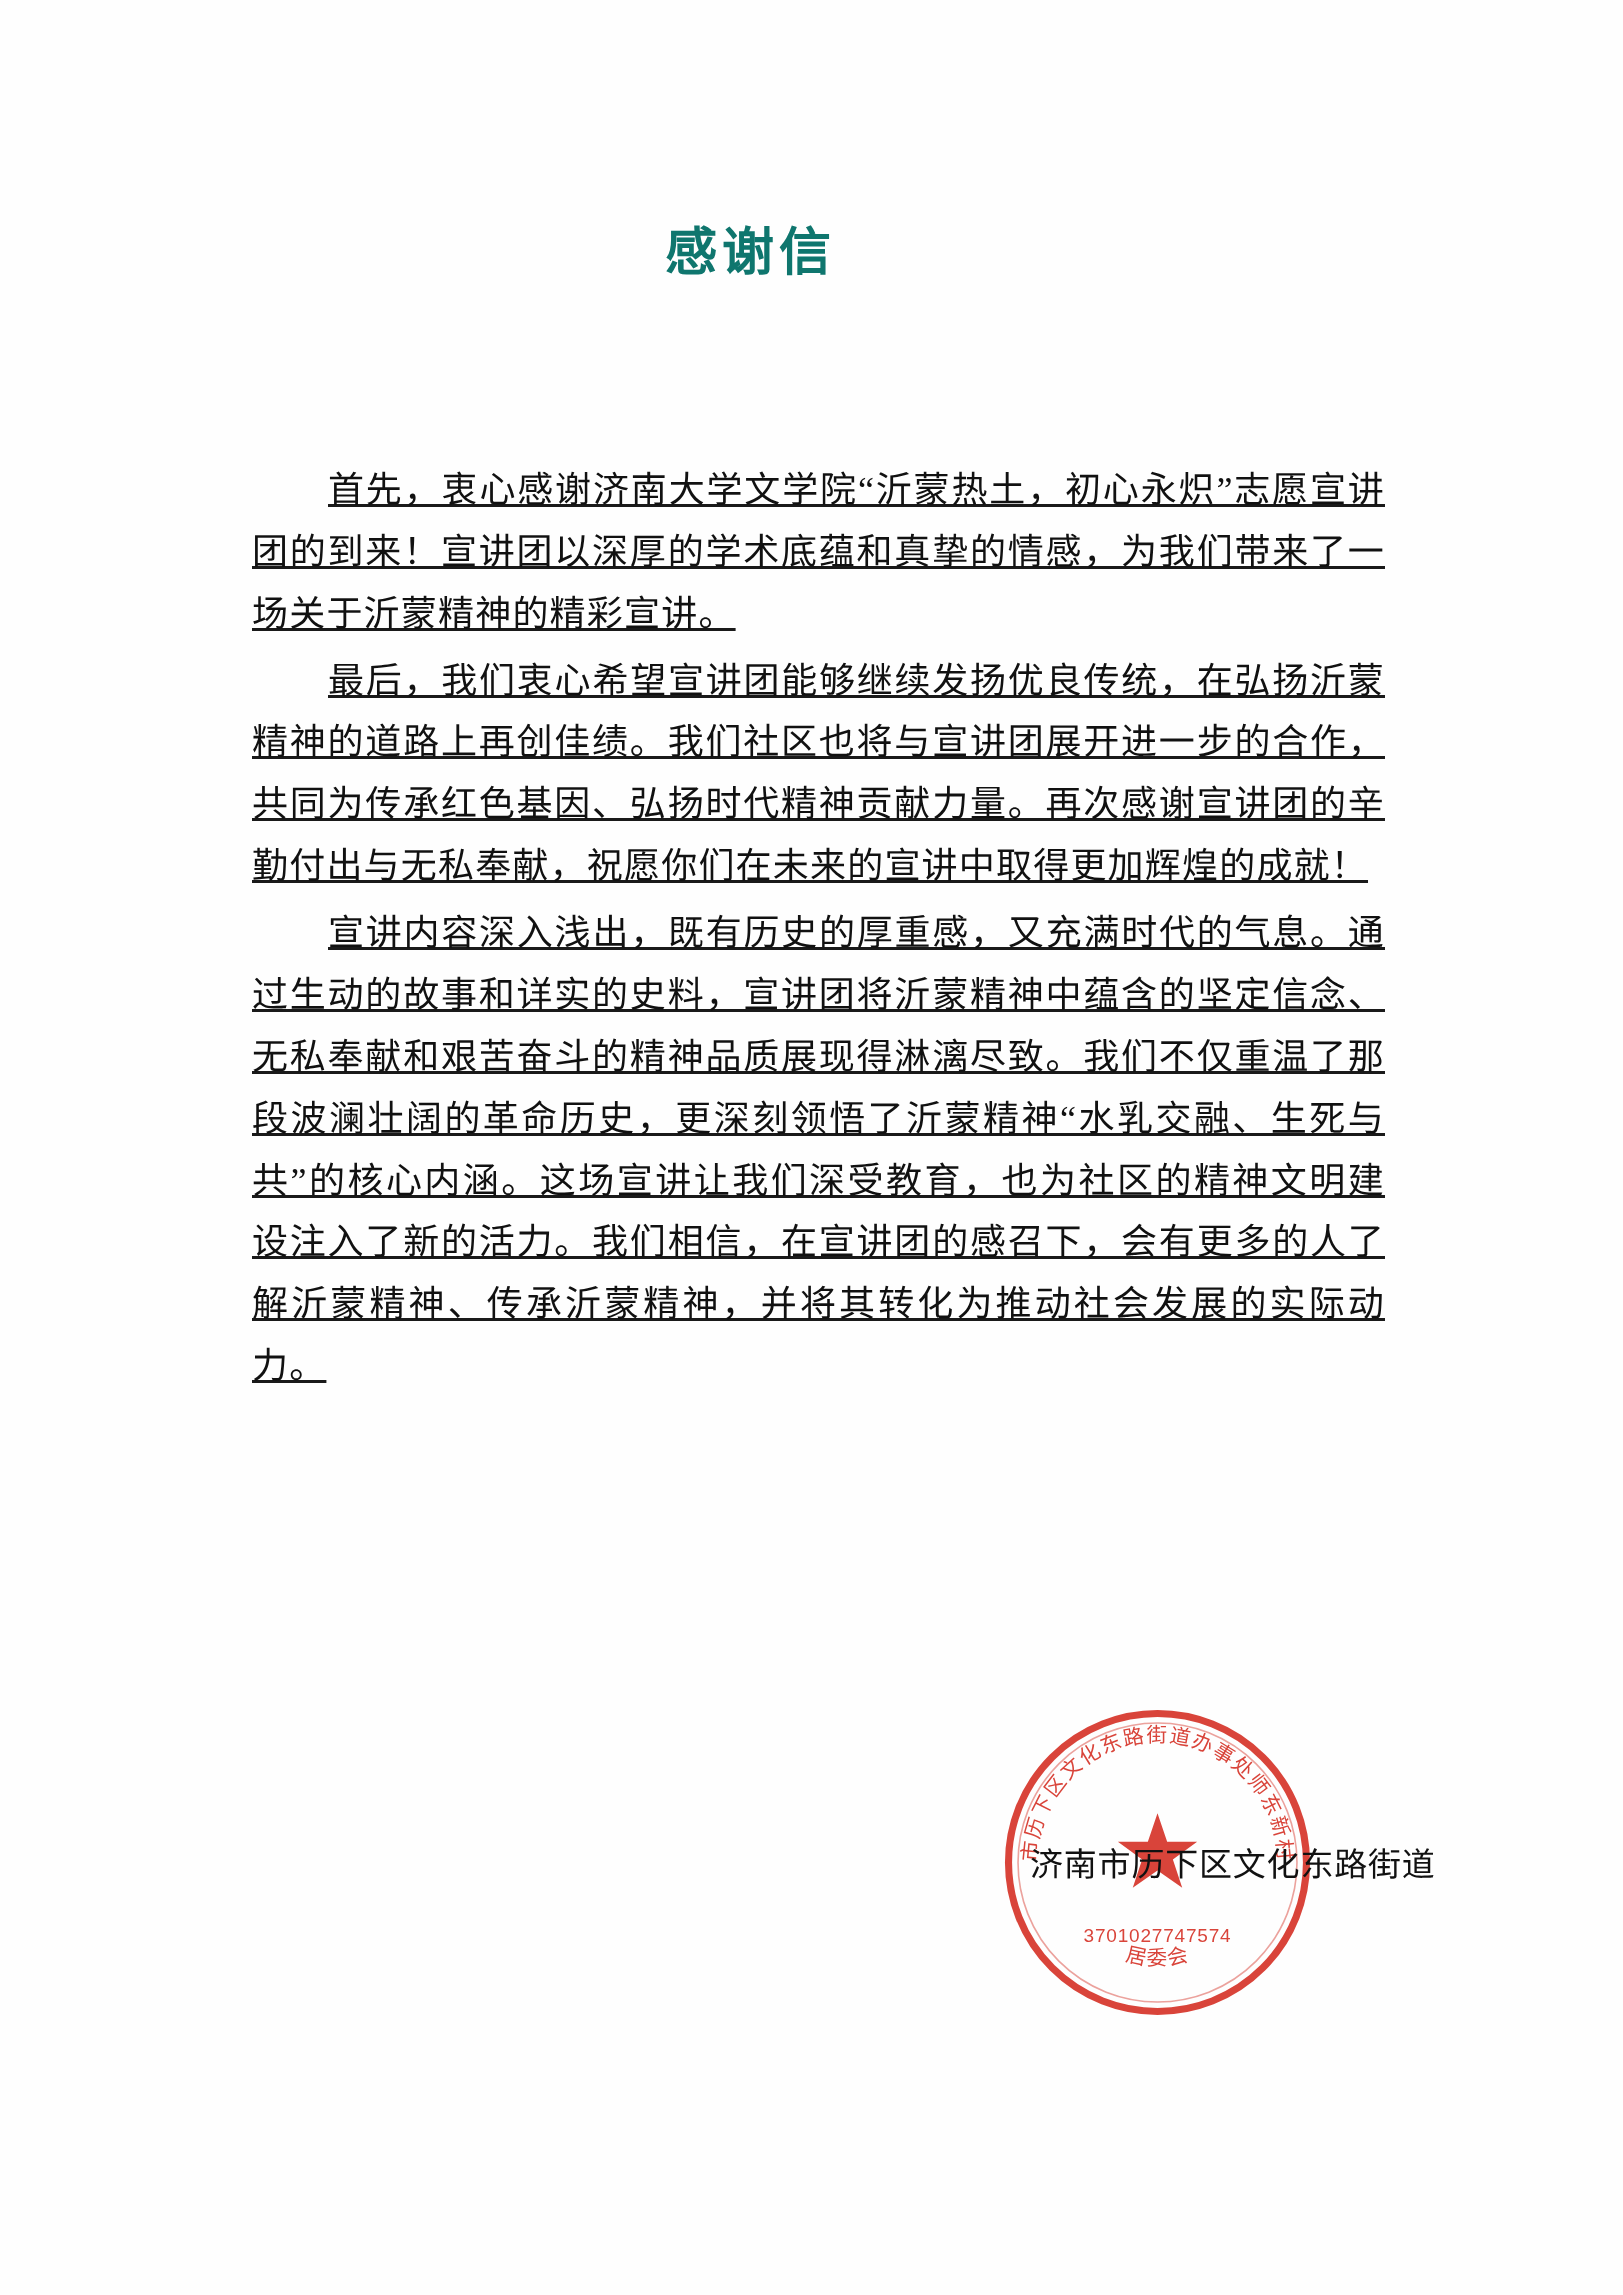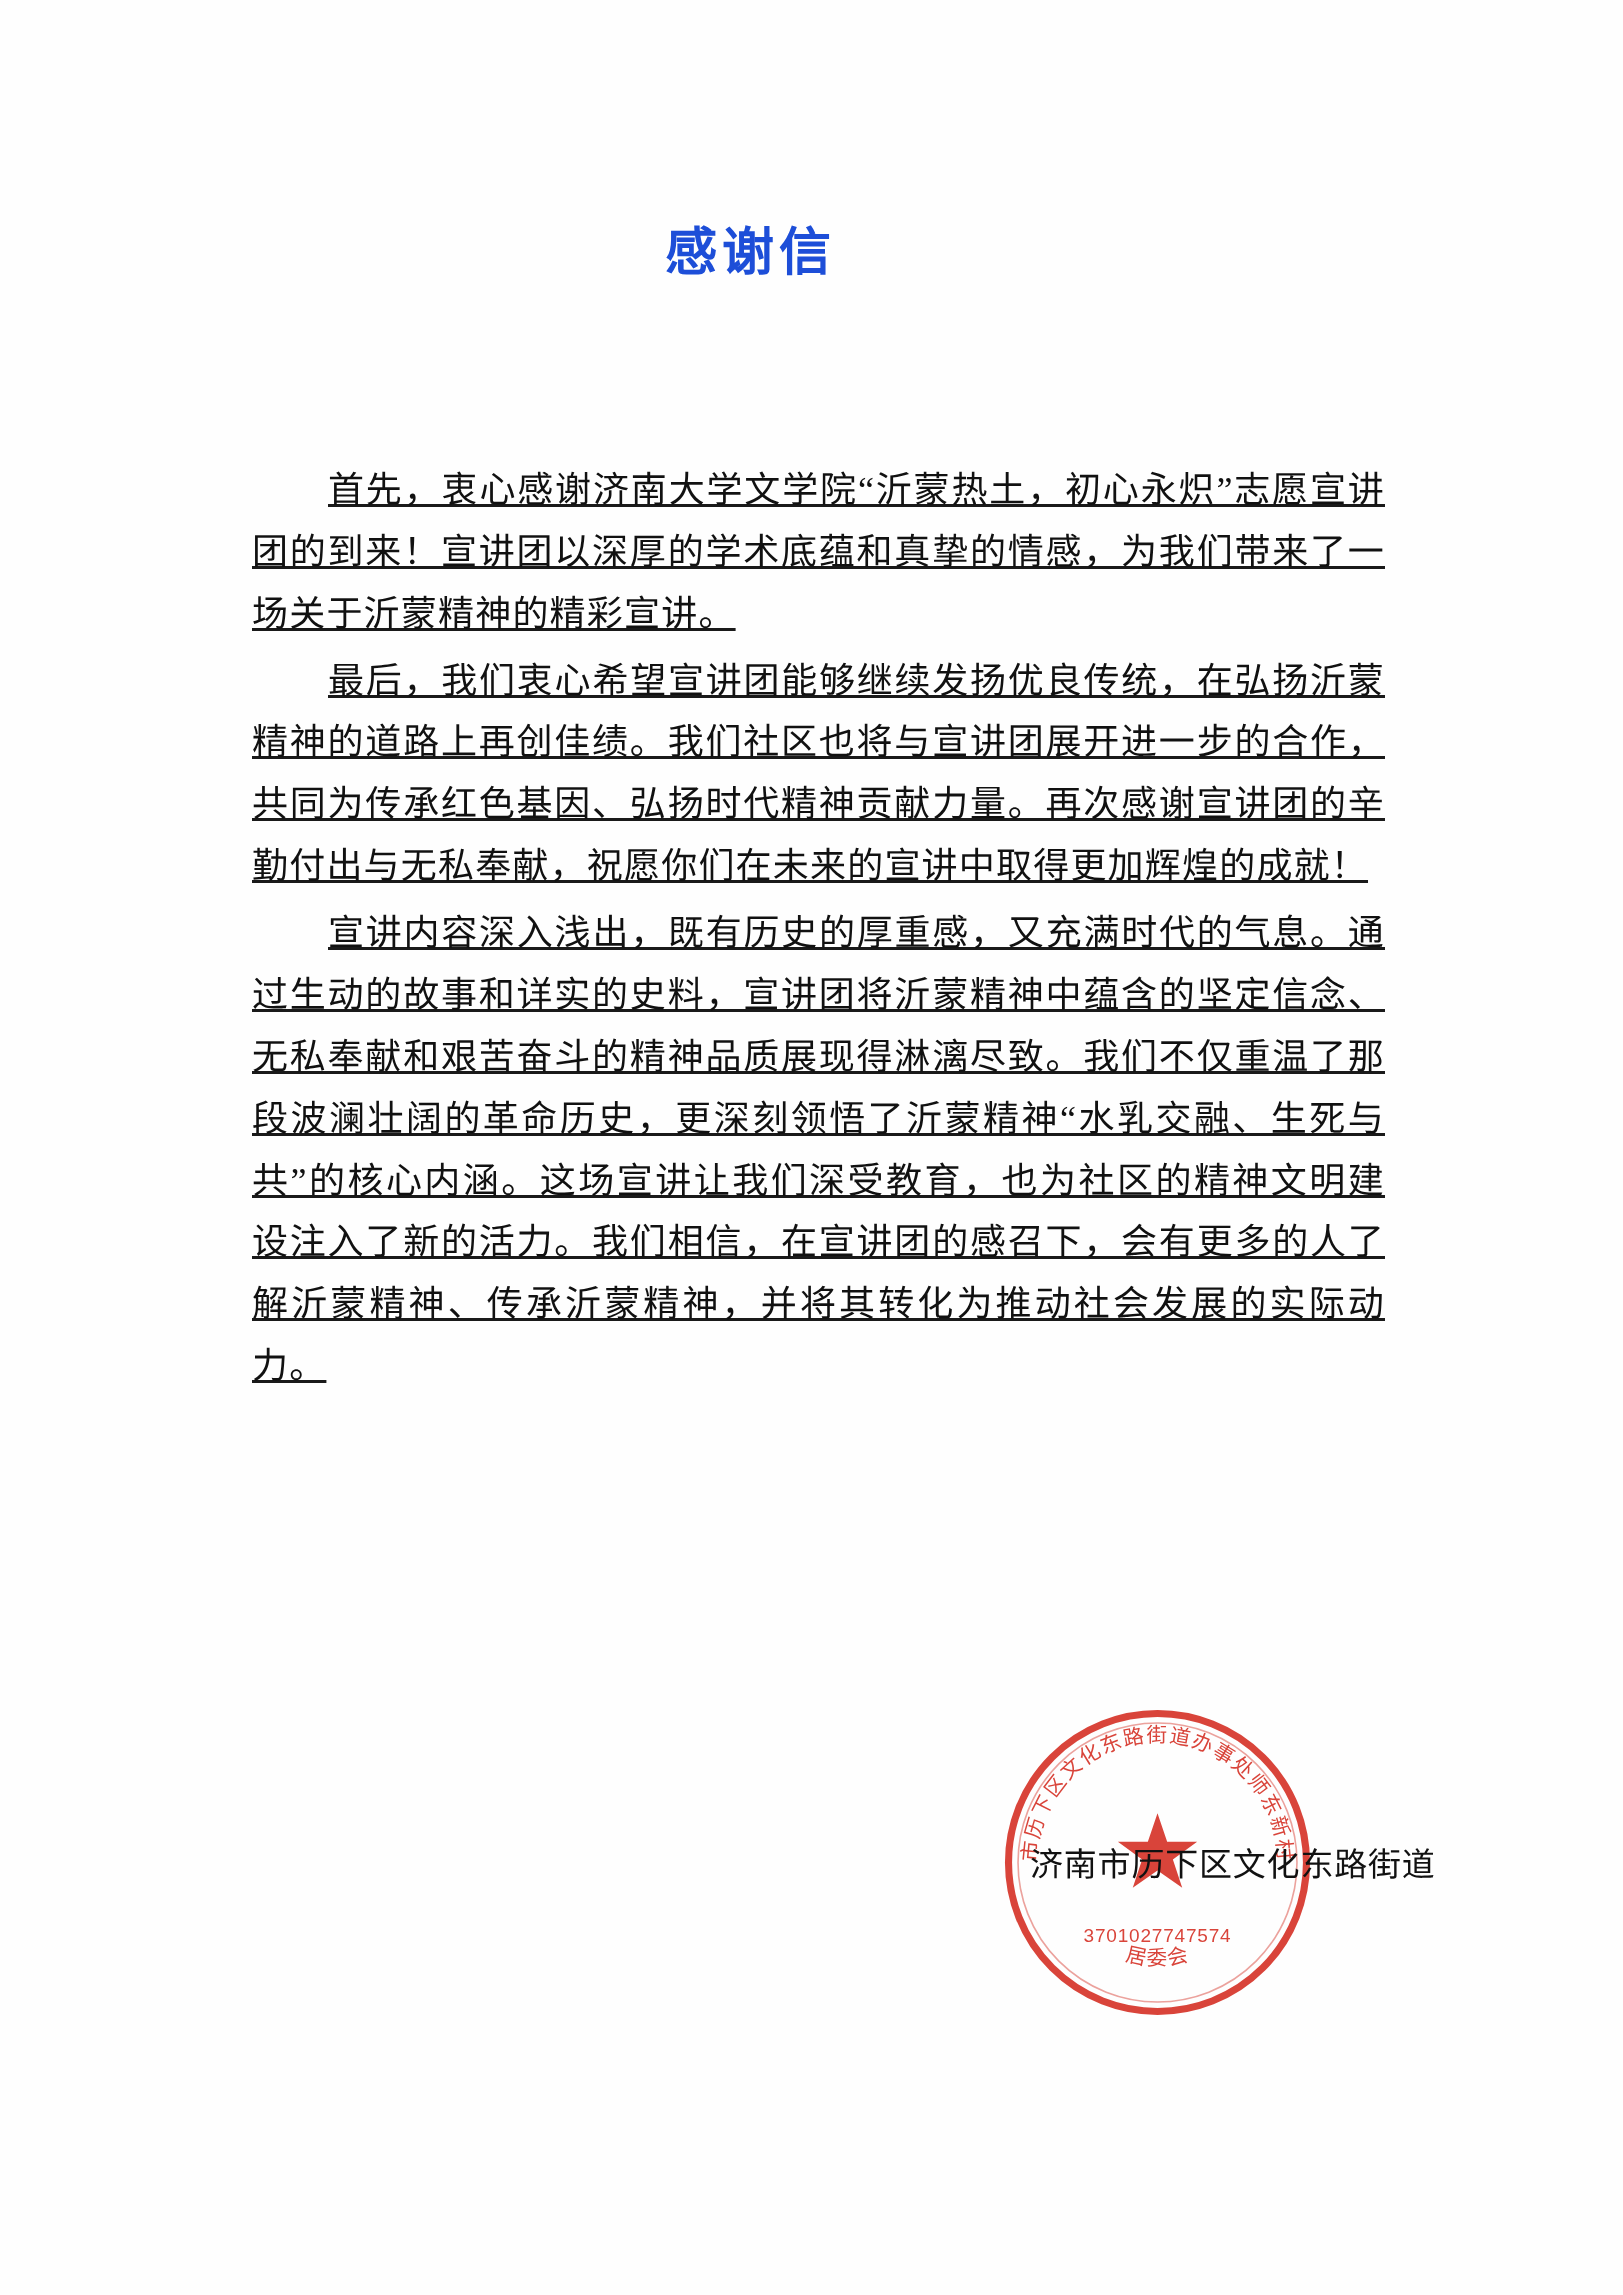--- a/index.html
+++ b/index.html
@@ -27,21 +27,21 @@
 
   .doc-title {
     position: absolute;
     left: 0;
     top: 210px;
     width: 1501px;
     text-align: center;
     font-size: 52px;
     font-weight: bold;
     letter-spacing: 4.8px;
-    color: #1d4ed8;
+    color: #0f766e;
   }
 
   .body-block {
     position: absolute;
     left: 252px;
     top: 460px;
     width: 1133px;
     text-decoration: underline;
   }
 

